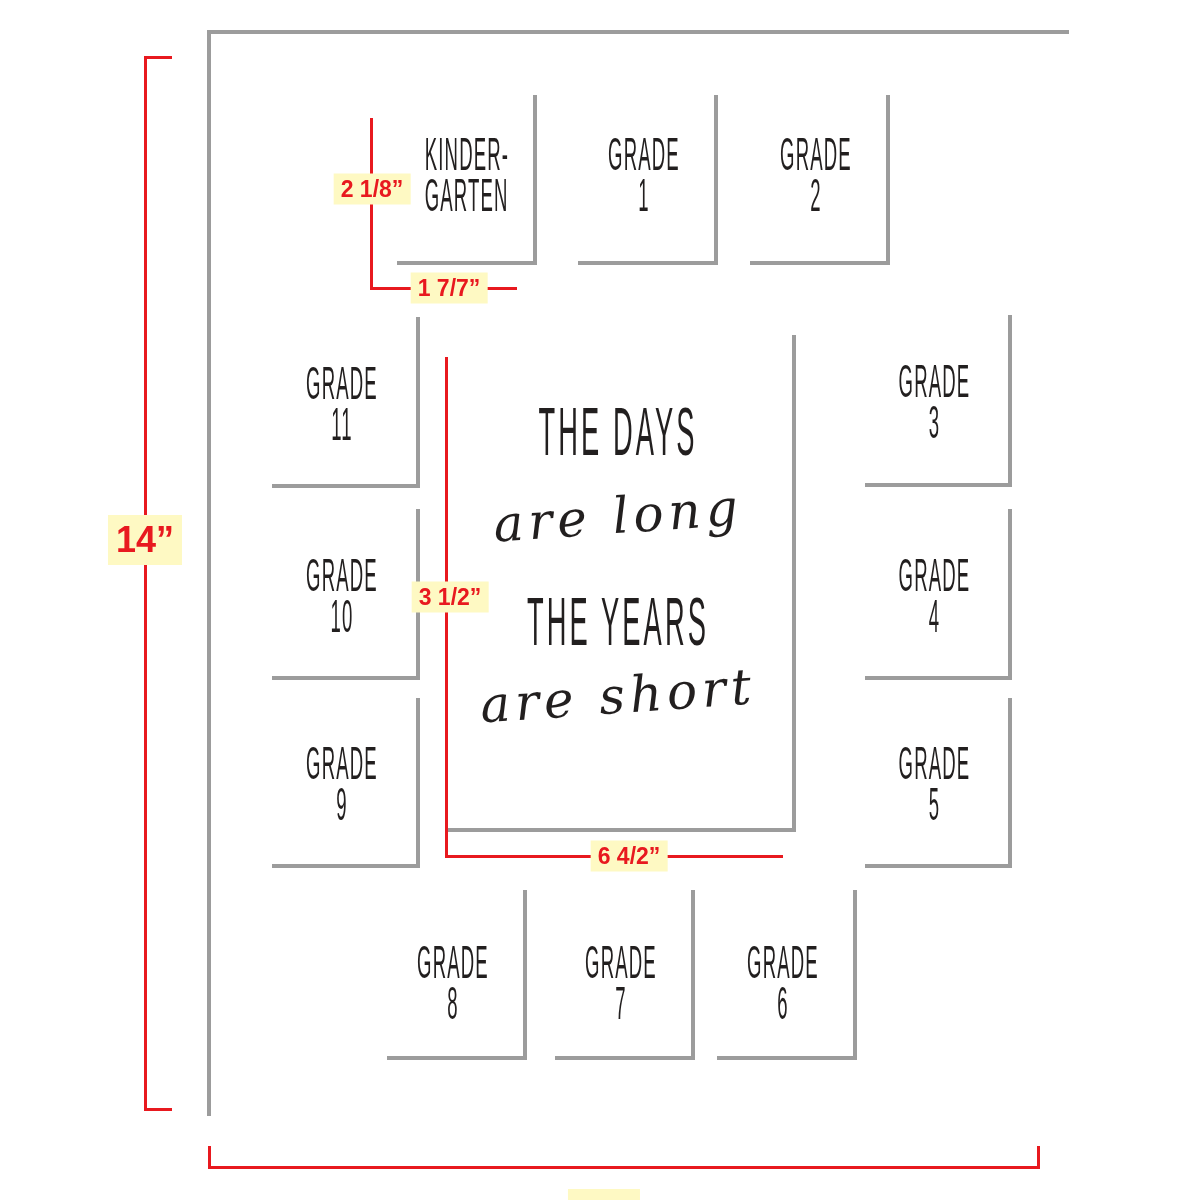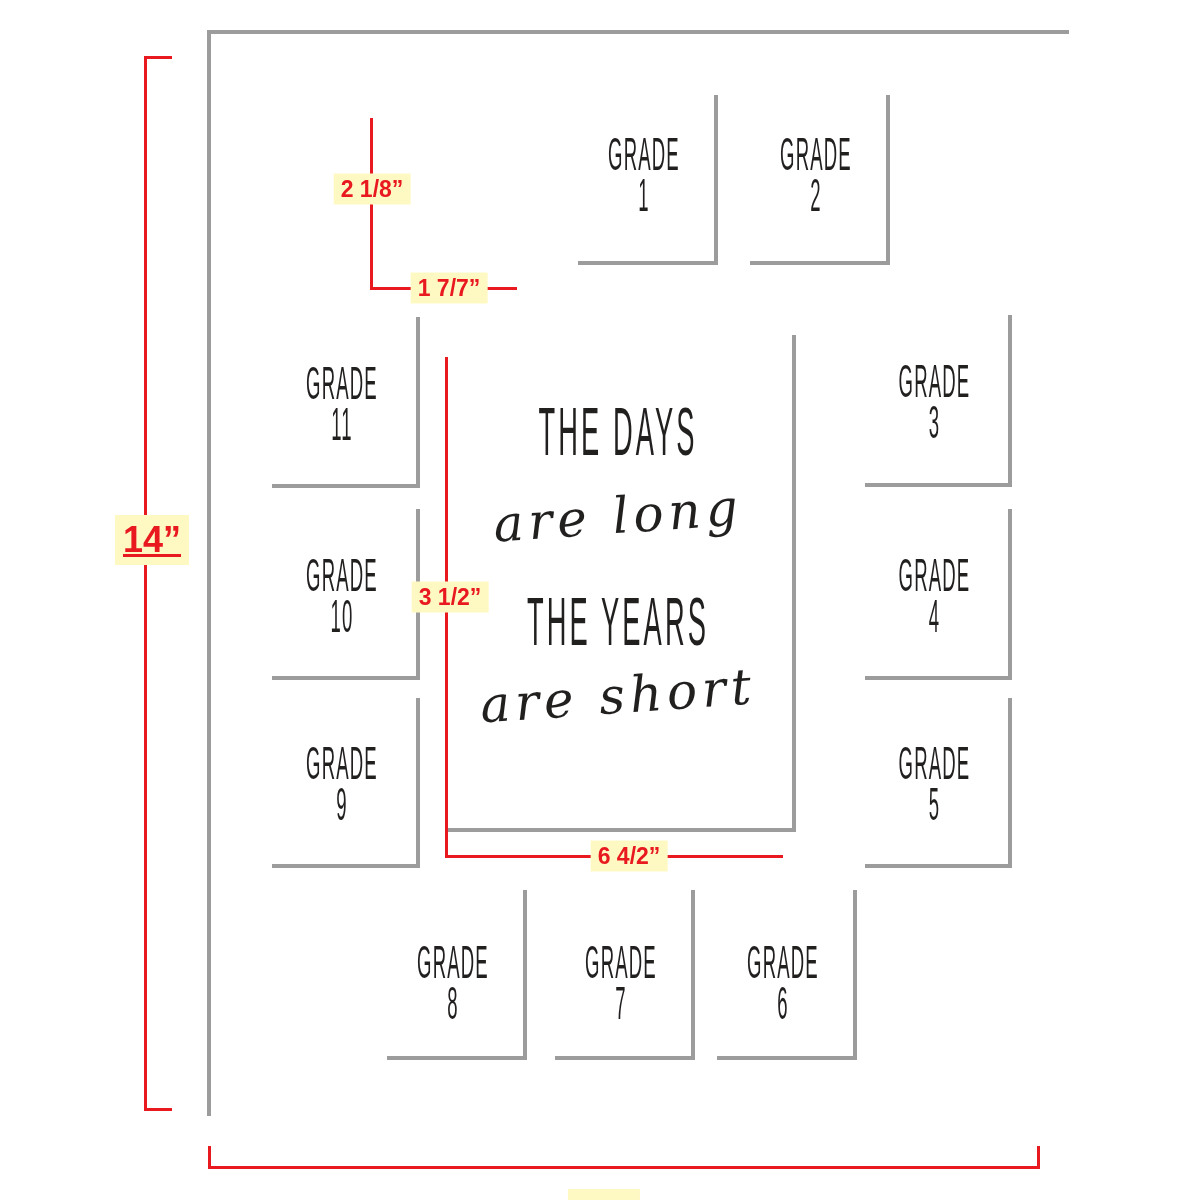--- a/index.html
+++ b/index.html
@@ -30,20 +30,26 @@
   .dim-label.big{font-size:36px;padding:4px 8px;}
 </style>
 </head>
 <body>
 
 <div class="canvas">
 
   <div class="gline" style="left:207px;top:30px;width:862px;height:4px;"></div>
   <div class="gline" style="left:207px;top:30px;width:4px;height:1086px;"></div>
 
+  <div class="opening" style="left:397px;top:95px;width:136px;height:166px;">
+    <div class="hand-label" style="top:24%;">
+      <span class="hand">KINDER-</span>
+      <span class="hand">GARTEN</span>
+    </div>
+  </div>
   <div class="opening" style="left:578px;top:95px;width:136px;height:166px;">
     <div class="hand-label" style="top:24%;">
       <span class="hand">GRADE</span>
       <span class="hand">1</span>
     </div>
   </div>
   <div class="opening" style="left:750px;top:95px;width:136px;height:166px;">
     <div class="hand-label" style="top:24%;">
       <span class="hand">GRADE</span>
       <span class="hand">2</span>
@@ -110,21 +116,21 @@
   <div class="opening" style="left:448px;top:335px;width:344px;height:493px;">
     <div class="q q-caps" style="top:72px;">THE DAYS</div>
     <div class="q q-script" style="top:152px;">are long</div>
     <div class="q q-caps" style="top:262px;">THE YEARS</div>
     <div class="q q-script" style="top:332px;">are short</div>
   </div>
 
   <div class="rline" style="left:144px;top:56px;width:28px;height:3px;"></div>
   <div class="rline" style="left:144px;top:56px;width:3px;height:1055px;"></div>
   <div class="rline" style="left:144px;top:1108px;width:28px;height:3px;"></div>
-  <div class="dim-label big" style="left:152px;top:540px;text-decoration:underline;">14”</div>
+  <div class="dim-label big" style="left:145px;top:540px;">14”</div>
 
   <div class="rline" style="left:208px;top:1166px;width:832px;height:3px;"></div>
   <div class="rline" style="left:208px;top:1146px;width:3px;height:23px;"></div>
   <div class="rline" style="left:1037px;top:1146px;width:3px;height:23px;"></div>
   <div class="dim-label big" style="left:604px;top:1167px;margin-top:47px;">11”</div>
 
   <div class="rline" style="left:370px;top:118px;width:3px;height:172px;"></div>
   <div class="rline" style="left:370px;top:287px;width:147px;height:3px;"></div>
   <div class="dim-label" style="left:372px;top:189px;">2 1/8”</div>
   <div class="dim-label" style="left:449px;top:288px;">1 7/7”</div>

